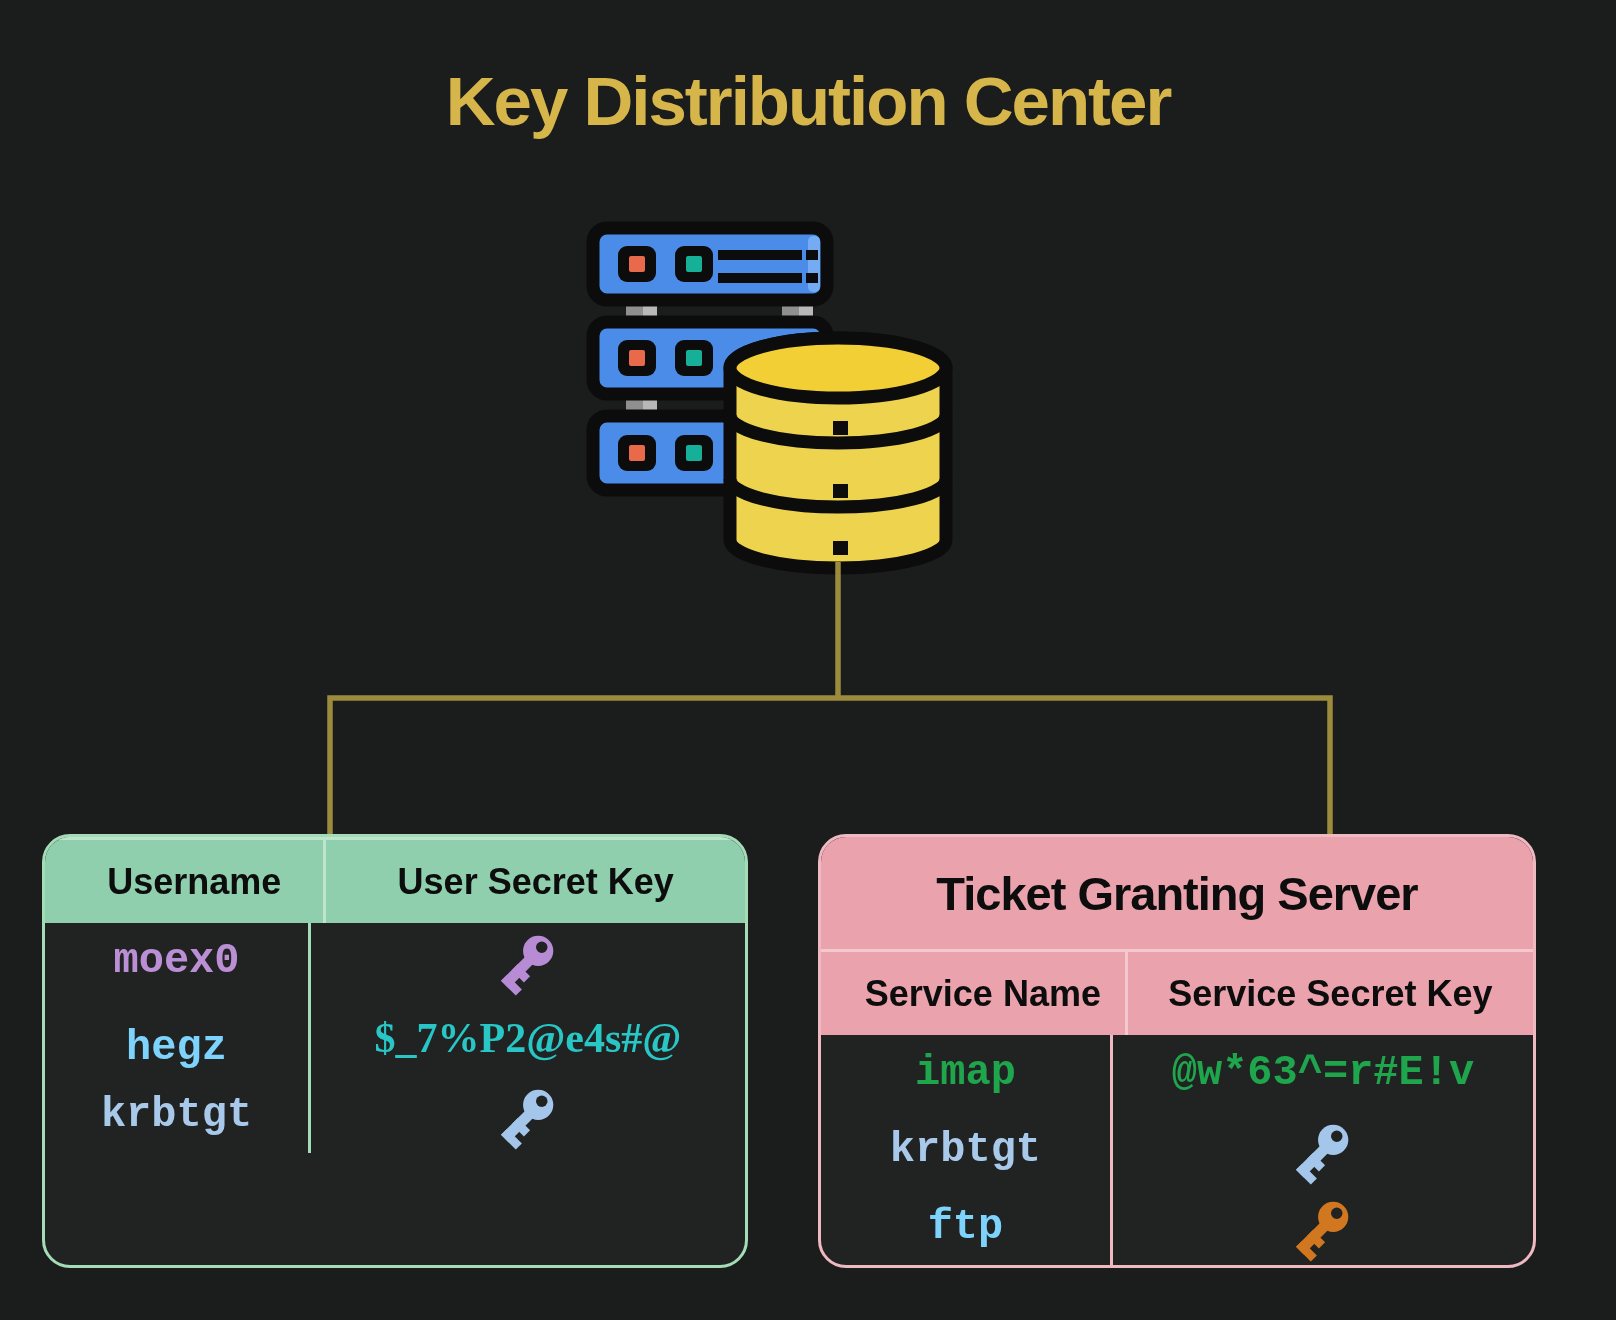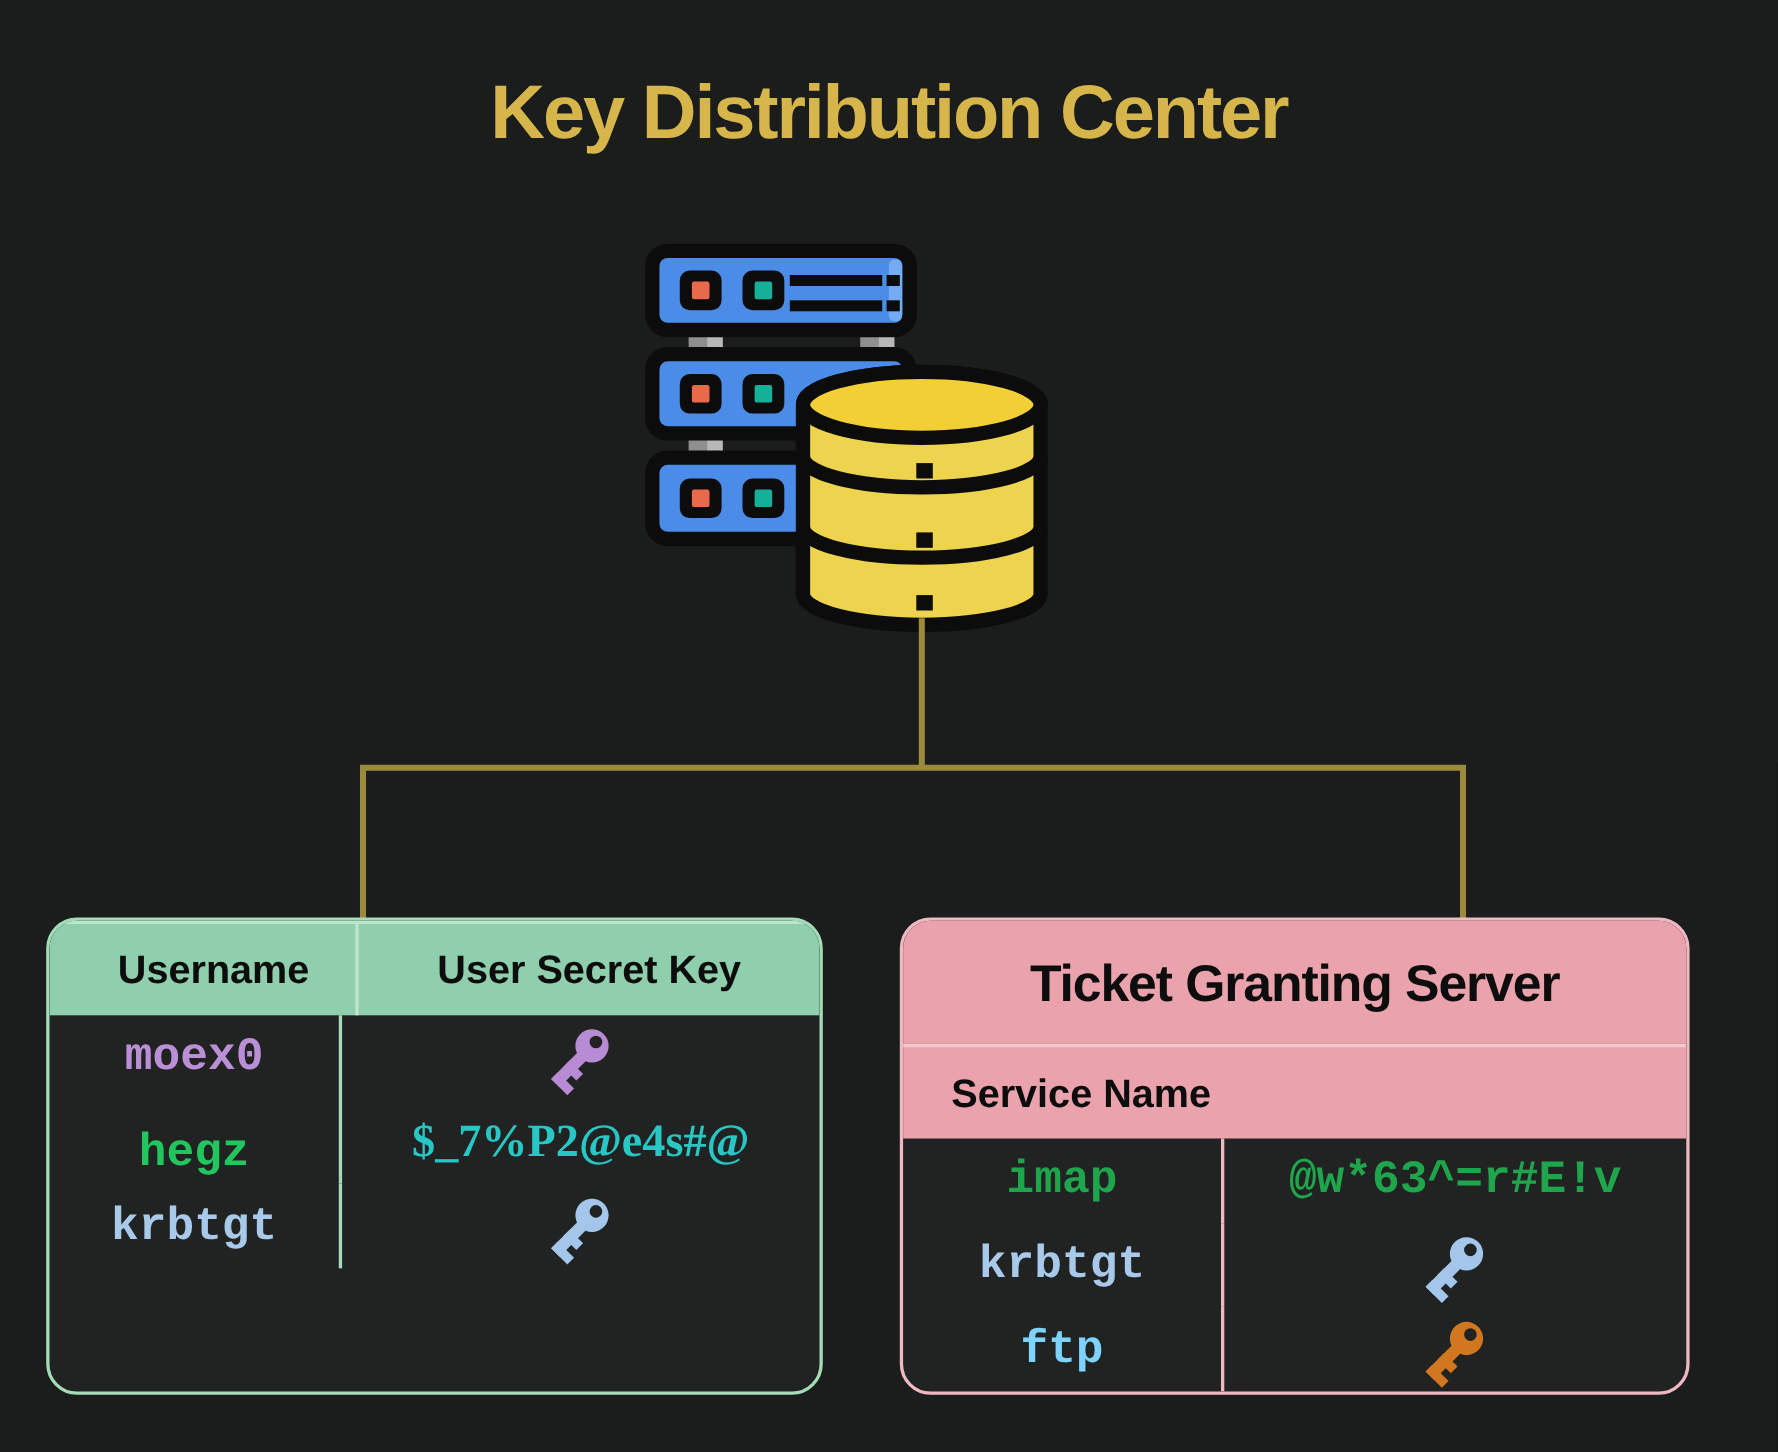--- a/index.html
+++ b/index.html
@@ -133,21 +133,21 @@
               <circle cx="70" cy="50" r="21" fill="currentColor"></circle>
               <rect x="4" y="43" width="48" height="15" fill="currentColor"></rect>
               <rect x="4" y="43" width="12" height="29" fill="currentColor"></rect>
               <rect x="25" y="43" width="12" height="24" fill="currentColor"></rect>
               <circle cx="77" cy="50" r="8" fill="#212323"></circle>
             </g>
           </svg>
         </span>
       </div>
       <div class="cell name-cell">
-        <span style="color: #22c55e; margin-top: 20px;">hegz</span>
+        <span style="color: #7dd3fc; margin-top: 20px;">hegz</span>
       </div>
       <div class="cell">
         <span style="color: rgb(41, 198, 198); font-family: Liberation Serif, serif;">$_7%P2@e4s#@</span>
       </div>
       <div class="cell name-cell">
         <span style="color: rgb(169, 201, 234);">krbtgt</span>
       </div>
       <div class="cell">
         <span class="key-wrap" style="color: rgb(163, 198, 234);">
           <svg width="72" height="72" viewBox="0 0 100 100">
@@ -161,20 +161,21 @@
           </svg>
         </span>
       </div>
     </div>
   </div>
 
   <div class="card pink">
     <div class="card-title">Ticket Granting Server</div>
     <div class="card-cols">
       <div class="col-head">Service Name</div>
+      <div class="col-head">Service Secret Key</div>
     </div>
     <div class="card-body">
       <div class="cell name-cell">
         <span style="color: rgb(31, 166, 76);">imap</span>
       </div>
       <div class="cell">
         <span style="color: rgb(31, 166, 76);">@w*63^=r#E!v</span>
       </div>
       <div class="cell name-cell">
         <span style="color: rgb(169, 201, 234);">krbtgt</span>

